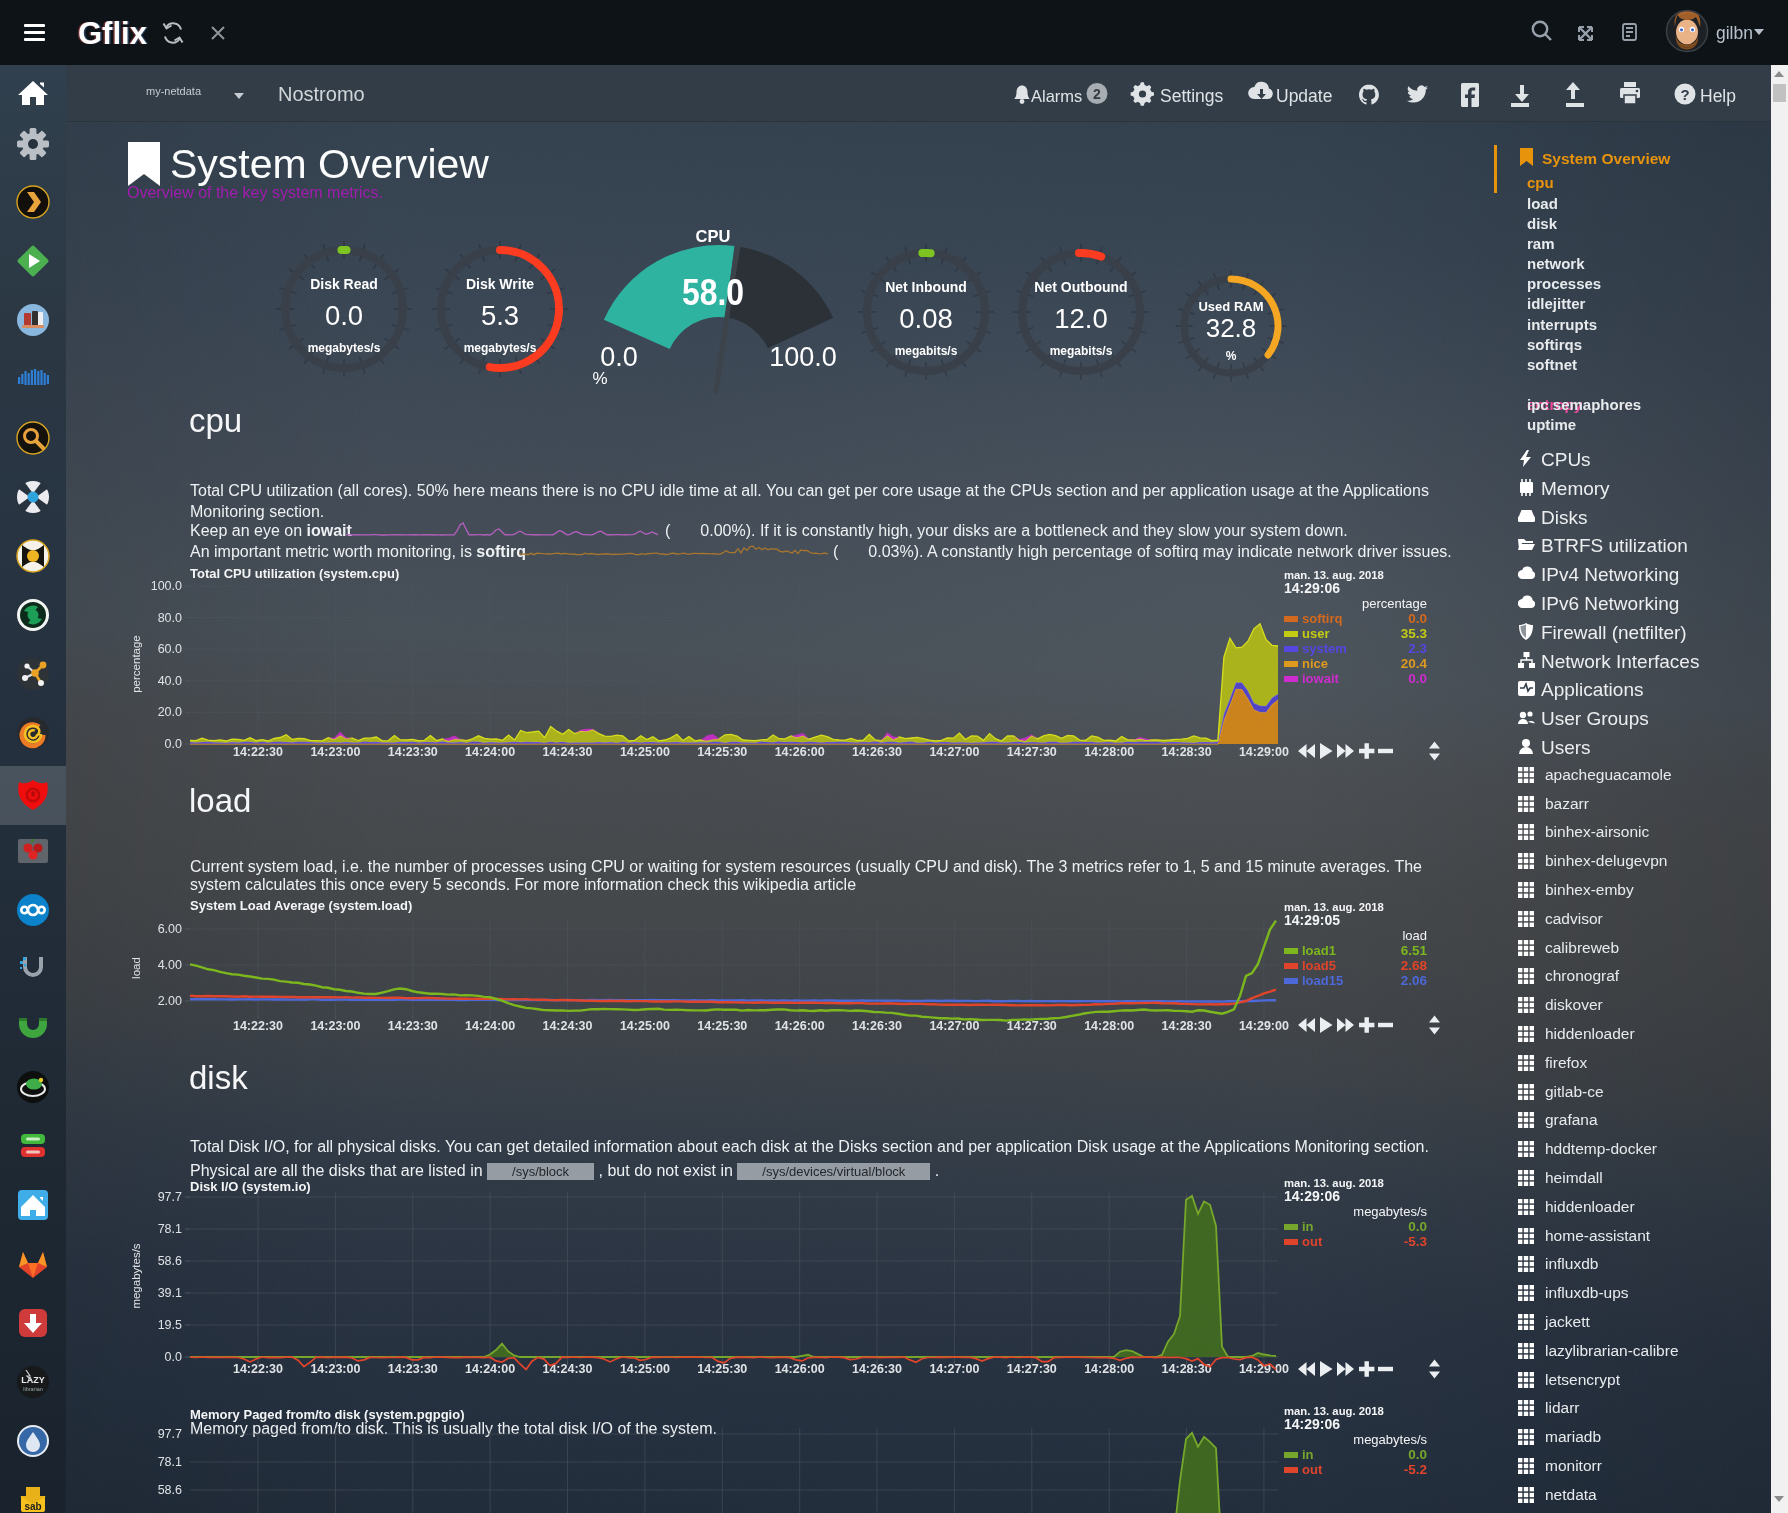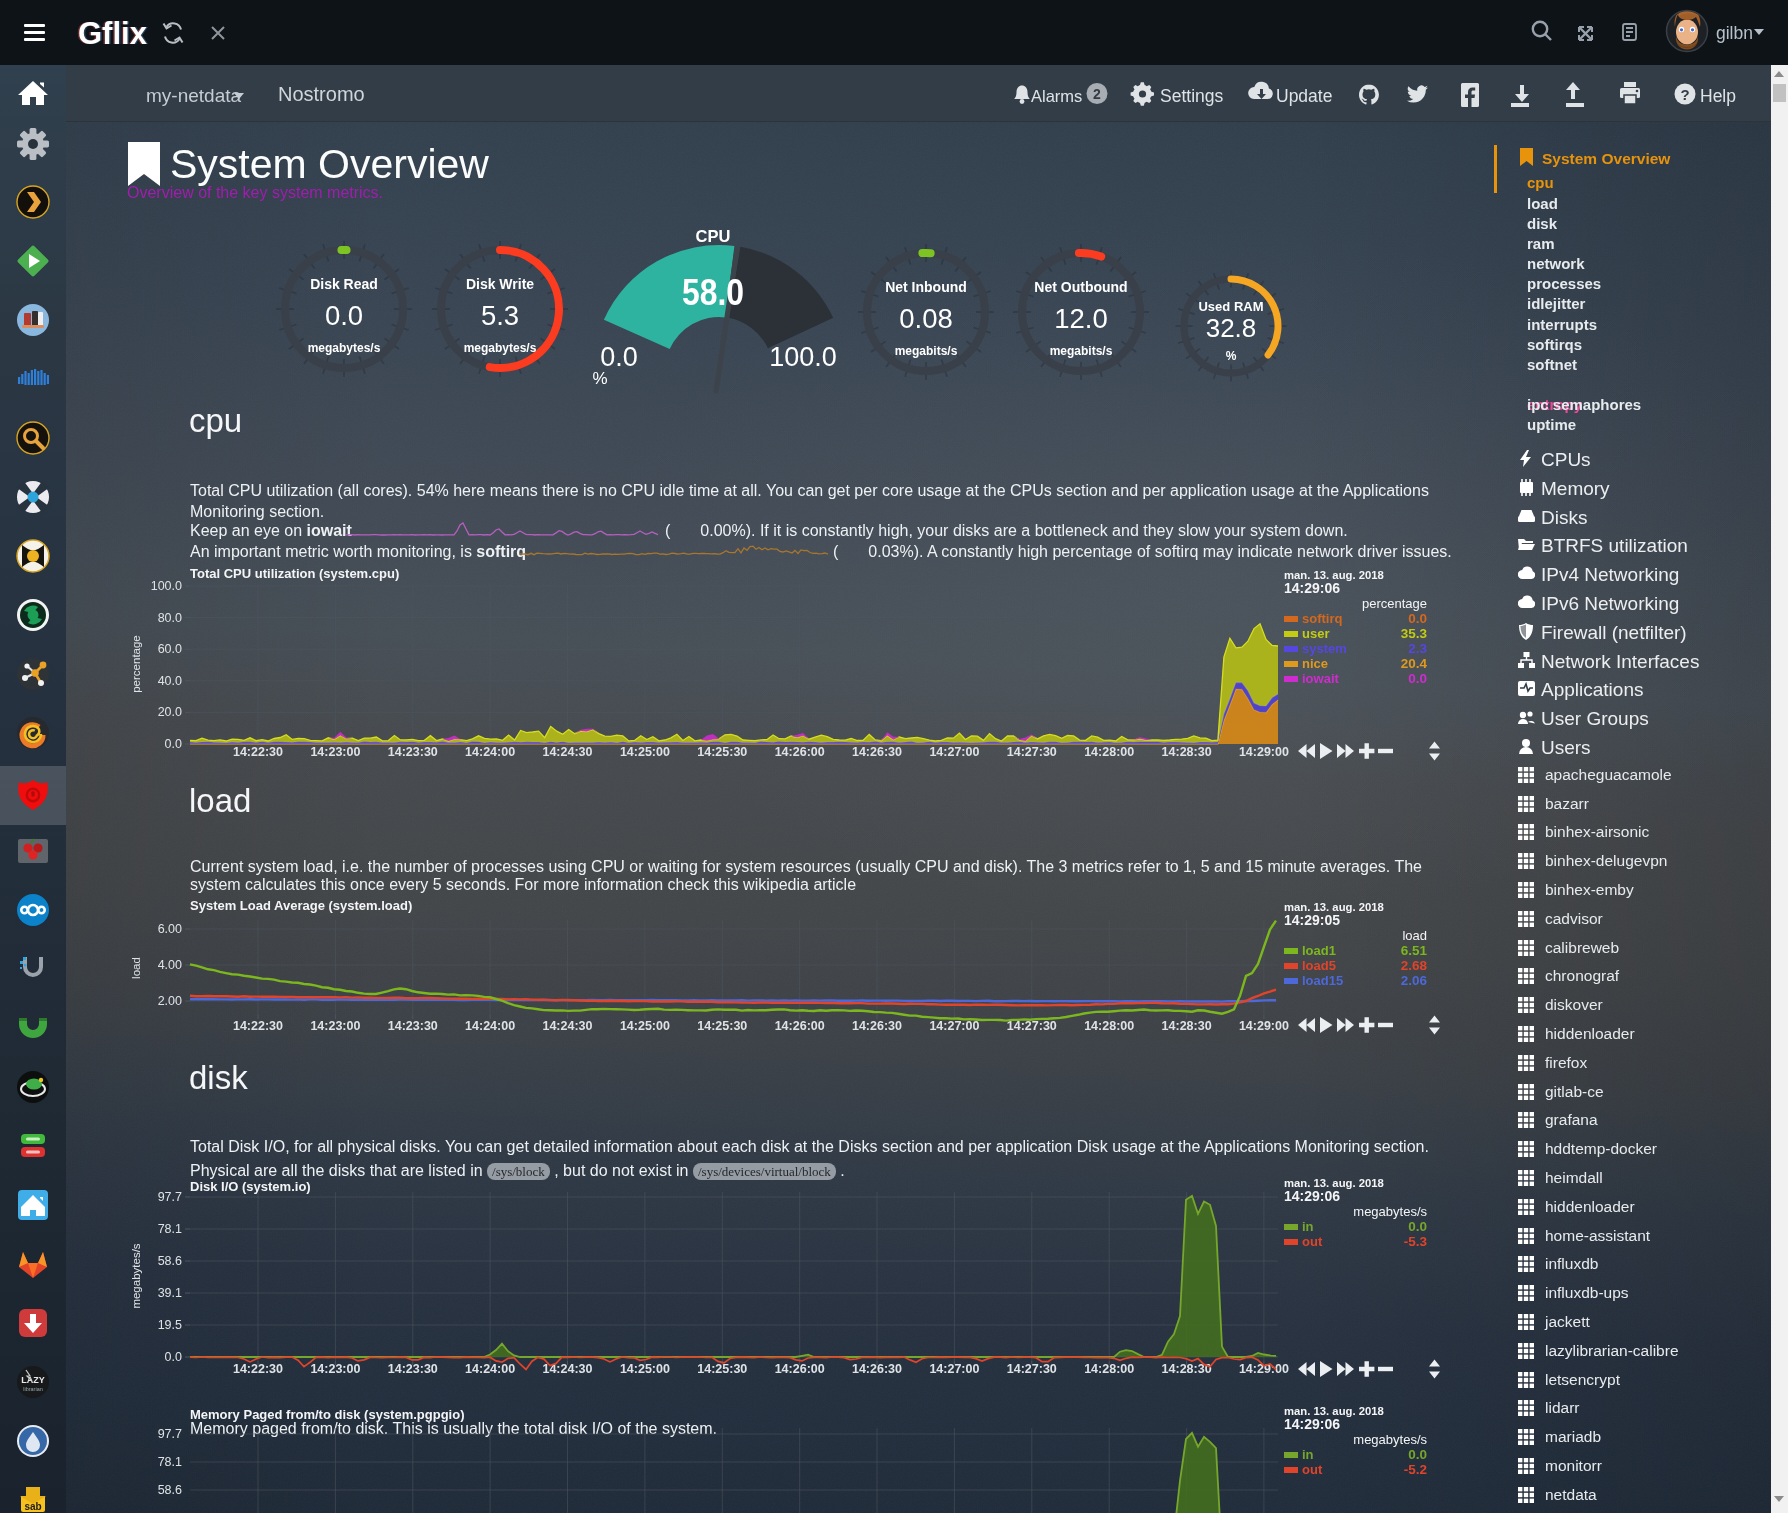--- a/index.html
+++ b/index.html
@@ -11,21 +11,21 @@
 #topbar{left:0;top:0;width:1788px;height:65px;background:#0e1318}
 #navbar{left:66px;top:65px;width:1705px;height:57px;background:#323d47;border-bottom:1px solid #2b343d}
 #sidebar{left:0;top:65px;width:66px;height:1448px;background:linear-gradient(180deg,#31404e 0%,#2b3844 18%,#263240 40%,#212c38 62%,#1d2731 82%,#1a232d 100%)}
 #sbhl{left:0;top:766px;width:66px;height:59px;background:rgba(233,233,235,0.19)}
 #scroll{left:1771px;top:65px;width:17px;height:1448px;background:#f1f1f2}
 #sthumb{left:1773px;top:84px;width:13px;height:18px;background:#c1c1c1}
 .tri-u{width:0;height:0;border-left:5px solid transparent;border-right:5px solid transparent;border-bottom:6px solid #8b8b8b}
 .tri-d{width:0;height:0;border-left:5px solid transparent;border-right:5px solid transparent;border-top:6px solid #8b8b8b}
 h1#main-title{left:170px;top:141px;font-size:41px;font-weight:400;color:#fbfcfc}
 .sechead{font-size:33px;font-weight:400;color:#f5f6f7}
-.code{font-family:Liberation Serif, serif;font-size:13px;background:#969ca3;color:#23282e;padding:1px 5px;border-radius:8px}
+.code{font-family:Liberation Sans, sans-serif;font-size:13px;background:#969ca3;color:#23282e;padding:1px 25px;border-radius:0}
 .rmenu-sub{position:absolute;left:1527px;font-size:15px;font-weight:bold;color:#e8ebed}
 .rmenu-sec{position:absolute;left:1541px;font-size:19px;color:#eceef0}
 .rmenu-app{position:absolute;left:1545px;font-size:15.5px;color:#e8ebed}
 .micon{position:absolute;left:1518px;width:17px;height:17px}
 </style></head>
 <body>
 <div id="bg" class="abs"></div>
 <div id="bgshade" class="abs"></div>
 <svg class="abs" style="left:0;top:0;opacity:0.04" width="1788" height="1513">
     <filter id="nz">
@@ -71,21 +71,21 @@
 <circle cx="1681.5" cy="29.5" r="2.7" fill="#fff"></circle>
       <circle cx="1692.5" cy="29.5" r="2.7" fill="#fff"></circle>
 <circle cx="1681.5" cy="29.8" r="1.6" fill="#4468c8"></circle>
       <circle cx="1692.5" cy="29.8" r="1.6" fill="#4468c8"></circle>
 </g>
 <text x="1716" y="39" font-family="Liberation Sans" font-size="17.5" fill="#b7c1cb">gilbn</text>
 <path d="M1754,29l5,6 5,-6z" fill="#b7c1cb"></path>
 </svg>
 <div class="abs" style="left:78px;top:16px;font-size:31px;font-weight:bold;color:#fff;text-shadow:-1.5px 0 rgba(255,80,80,.35),1.5px 0 rgba(100,170,255,.3)">Gflix</div>
 <div id="navbar" class="abs"></div>
-<div class="abs" style="left:146px;top:85px;font-size:19px;color:#c6ccd2">my-netdata</div>
+<div class="abs" style="left:146px;top:85px;font-size:11px;color:#c6ccd2">my-netdata</div>
 <div class="abs" style="left:234px;top:93px;width:0;height:0;border-left:5px solid transparent;border-right:5px solid transparent;border-top:6px solid #c6ccd2"></div>
 <div class="abs" style="left:278px;top:83px;font-size:20px;color:#d2d6da">Nostromo</div>
 <svg class="abs" style="left:990px;top:65px" width="790" height="57" xmlns="http://www.w3.org/2000/svg" font-family="Liberation Sans">
 <g fill="#dfe3e6">
 <path d="M24,34c0,0 2.5,-1.5 2.5,-7c0-4 2.5-6.5 5.5-6.5c3,0 5.5,2.5 5.5,6.5c0,5.5 2.5,7 2.5,7z"></path>
       <circle cx="32" cy="36.5" r="2.4"></circle>
 <text x="41" y="37" font-size="16.5">Alarms</text>
 <circle cx="107" cy="28.5" r="10.5" fill="#a7adb3"></circle>
       <text x="107" y="33.5" font-size="14" font-weight="bold" fill="#333a41" text-anchor="middle">2</text>
 </g>
@@ -298,21 +298,21 @@
 <div id="scroll" class="abs"></div>
 <div class="abs tri-u" style="left:1774px;top:71px"></div>
 <div id="sthumb" class="abs"></div>
 <div class="abs tri-d" style="left:1774px;top:1496px"></div>
 <svg class="abs" style="left:127px;top:142px" width="40" height="46">
     <path d="M1,0h32v44L17,32L1,44Z" fill="#fff"></path>
   </svg>
 <h1 id="main-title" class="abs">System Overview</h1>
 <div class="abs" style="left:127px;top:184px;font-size:16px;color:#a21caf">Overview of the key system metrics.</div>
 <div class="abs" style="left:189px;top:402px"><span class="sechead">cpu</span></div>
-<div class="abs" style="left:190px;top:480px;width:1260px;font-size:16px;color:#eef1f3;line-height:21px">Total CPU utilization (all cores). 54% here means there is no CPU idle time at all. You can get per core usage at the CPUs section and per application usage at the Applications Monitoring section.</div>
+<div class="abs" style="left:190px;top:480px;width:1260px;font-size:16px;color:#eef1f3;line-height:21px">Total CPU utilization (all cores). 50% here means there is no CPU idle time at all. You can get per core usage at the CPUs section and per application usage at the Applications Monitoring section.</div>
 <div class="abs" style="left:190px;top:522px;font-size:16px;color:#eef1f3">Keep an eye on <b>iowait</b></div>
 <div class="abs" style="left:665px;top:522px;font-size:16px;color:#eef1f3">(<span style="display:inline-block;width:30px"></span>0.00%). If it is constantly high, your disks are a bottleneck and they slow your system down.</div>
 <div class="abs" style="left:190px;top:543px;font-size:16px;color:#eef1f3">An important metric worth monitoring, is <b>softirq</b></div>
 <div class="abs" style="left:833px;top:543px;font-size:16px;color:#eef1f3">(<span style="display:inline-block;width:30px"></span>0.03%). A constantly high percentage of softirq may indicate network driver issues.</div>
 <div class="abs" style="left:189px;top:782px"><span class="sechead">load</span></div>
 <div class="abs" style="left:190px;top:858px;width:1253px;font-size:16px;color:#eef1f3;line-height:18px">Current system load, i.e. the number of processes using CPU or waiting for system resources (usually CPU and disk). The 3 metrics refer to 1, 5 and 15 minute averages. The system calculates this once every 5 seconds. For more information check this wikipedia article</div>
 <div class="abs" style="left:189px;top:1059px"><span class="sechead">disk</span></div>
 <div class="abs" style="left:190px;top:1135px;width:1270px;font-size:16px;color:#eef1f3;line-height:24px">Total Disk I/O, for all physical disks. You can get detailed information about each disk at the Disks section and per application Disk usage at the Applications Monitoring section.<br>Physical are all the disks that are listed in <span class="code">/sys/block</span> , but do not exist in <span class="code">/sys/devices/virtual/block</span> .</div>
 <div class="abs" style="left:190px;top:1420px;font-size:16px;color:#eef1f3">Memory paged from/to disk. This is usually the total disk I/O of the system.</div>
 <div class="abs" style="left:1494px;top:145px;width:3px;height:48px;background:#e8930c"></div>

